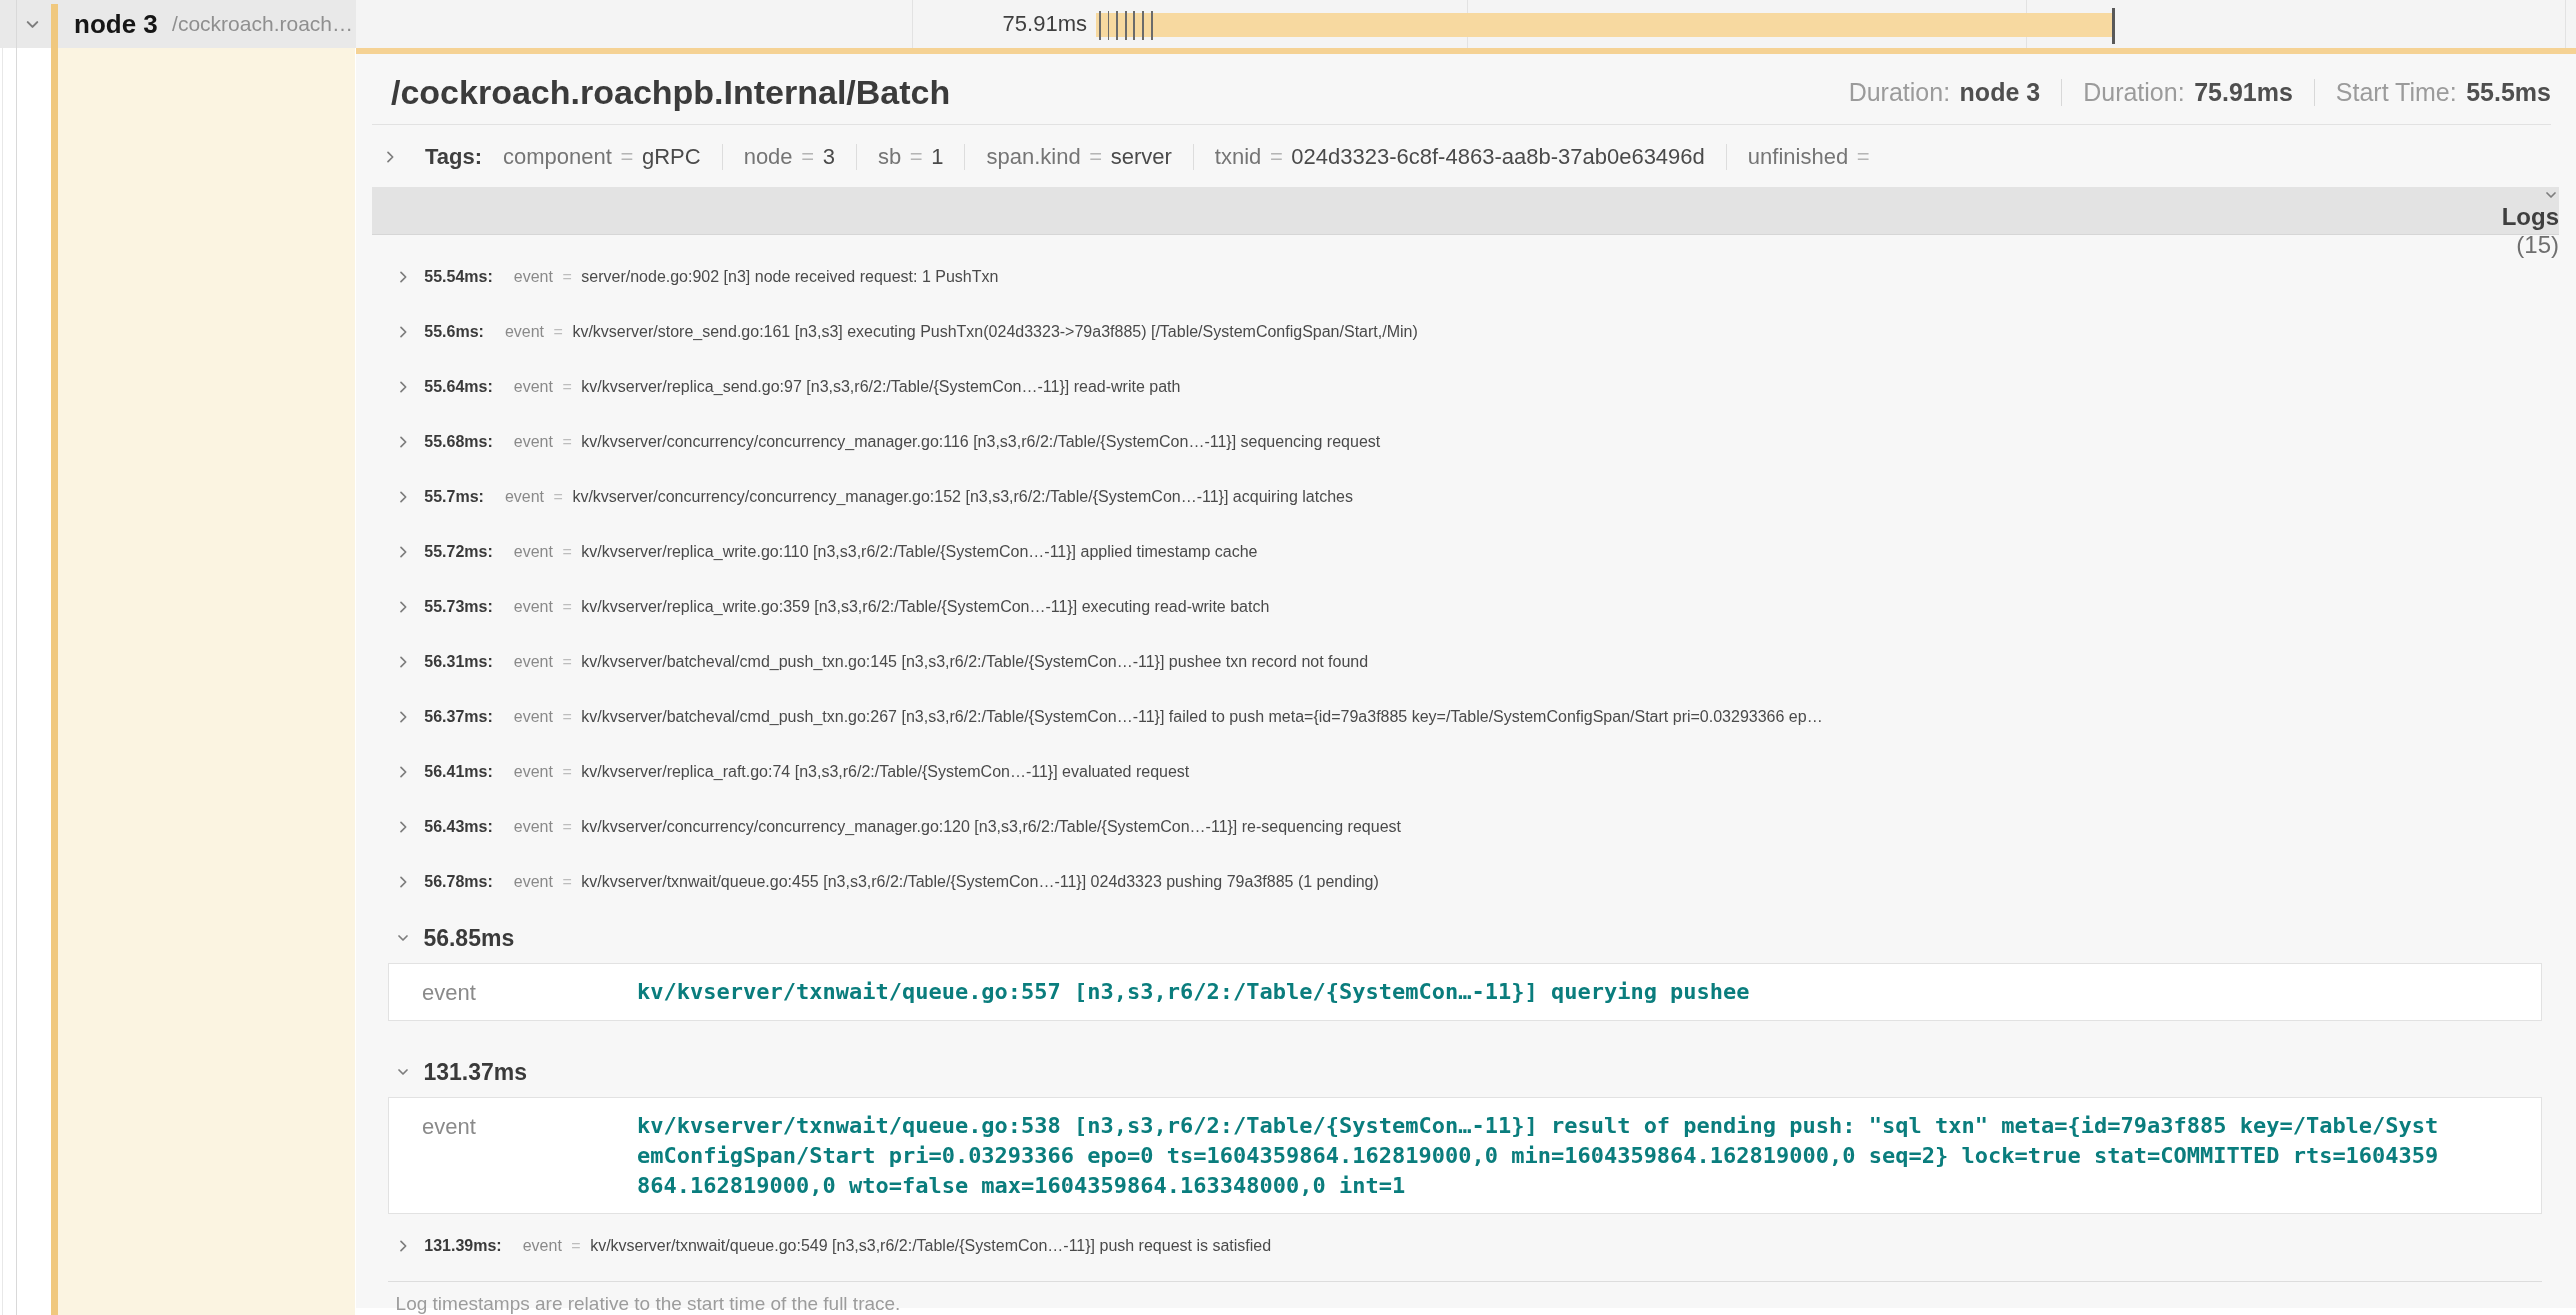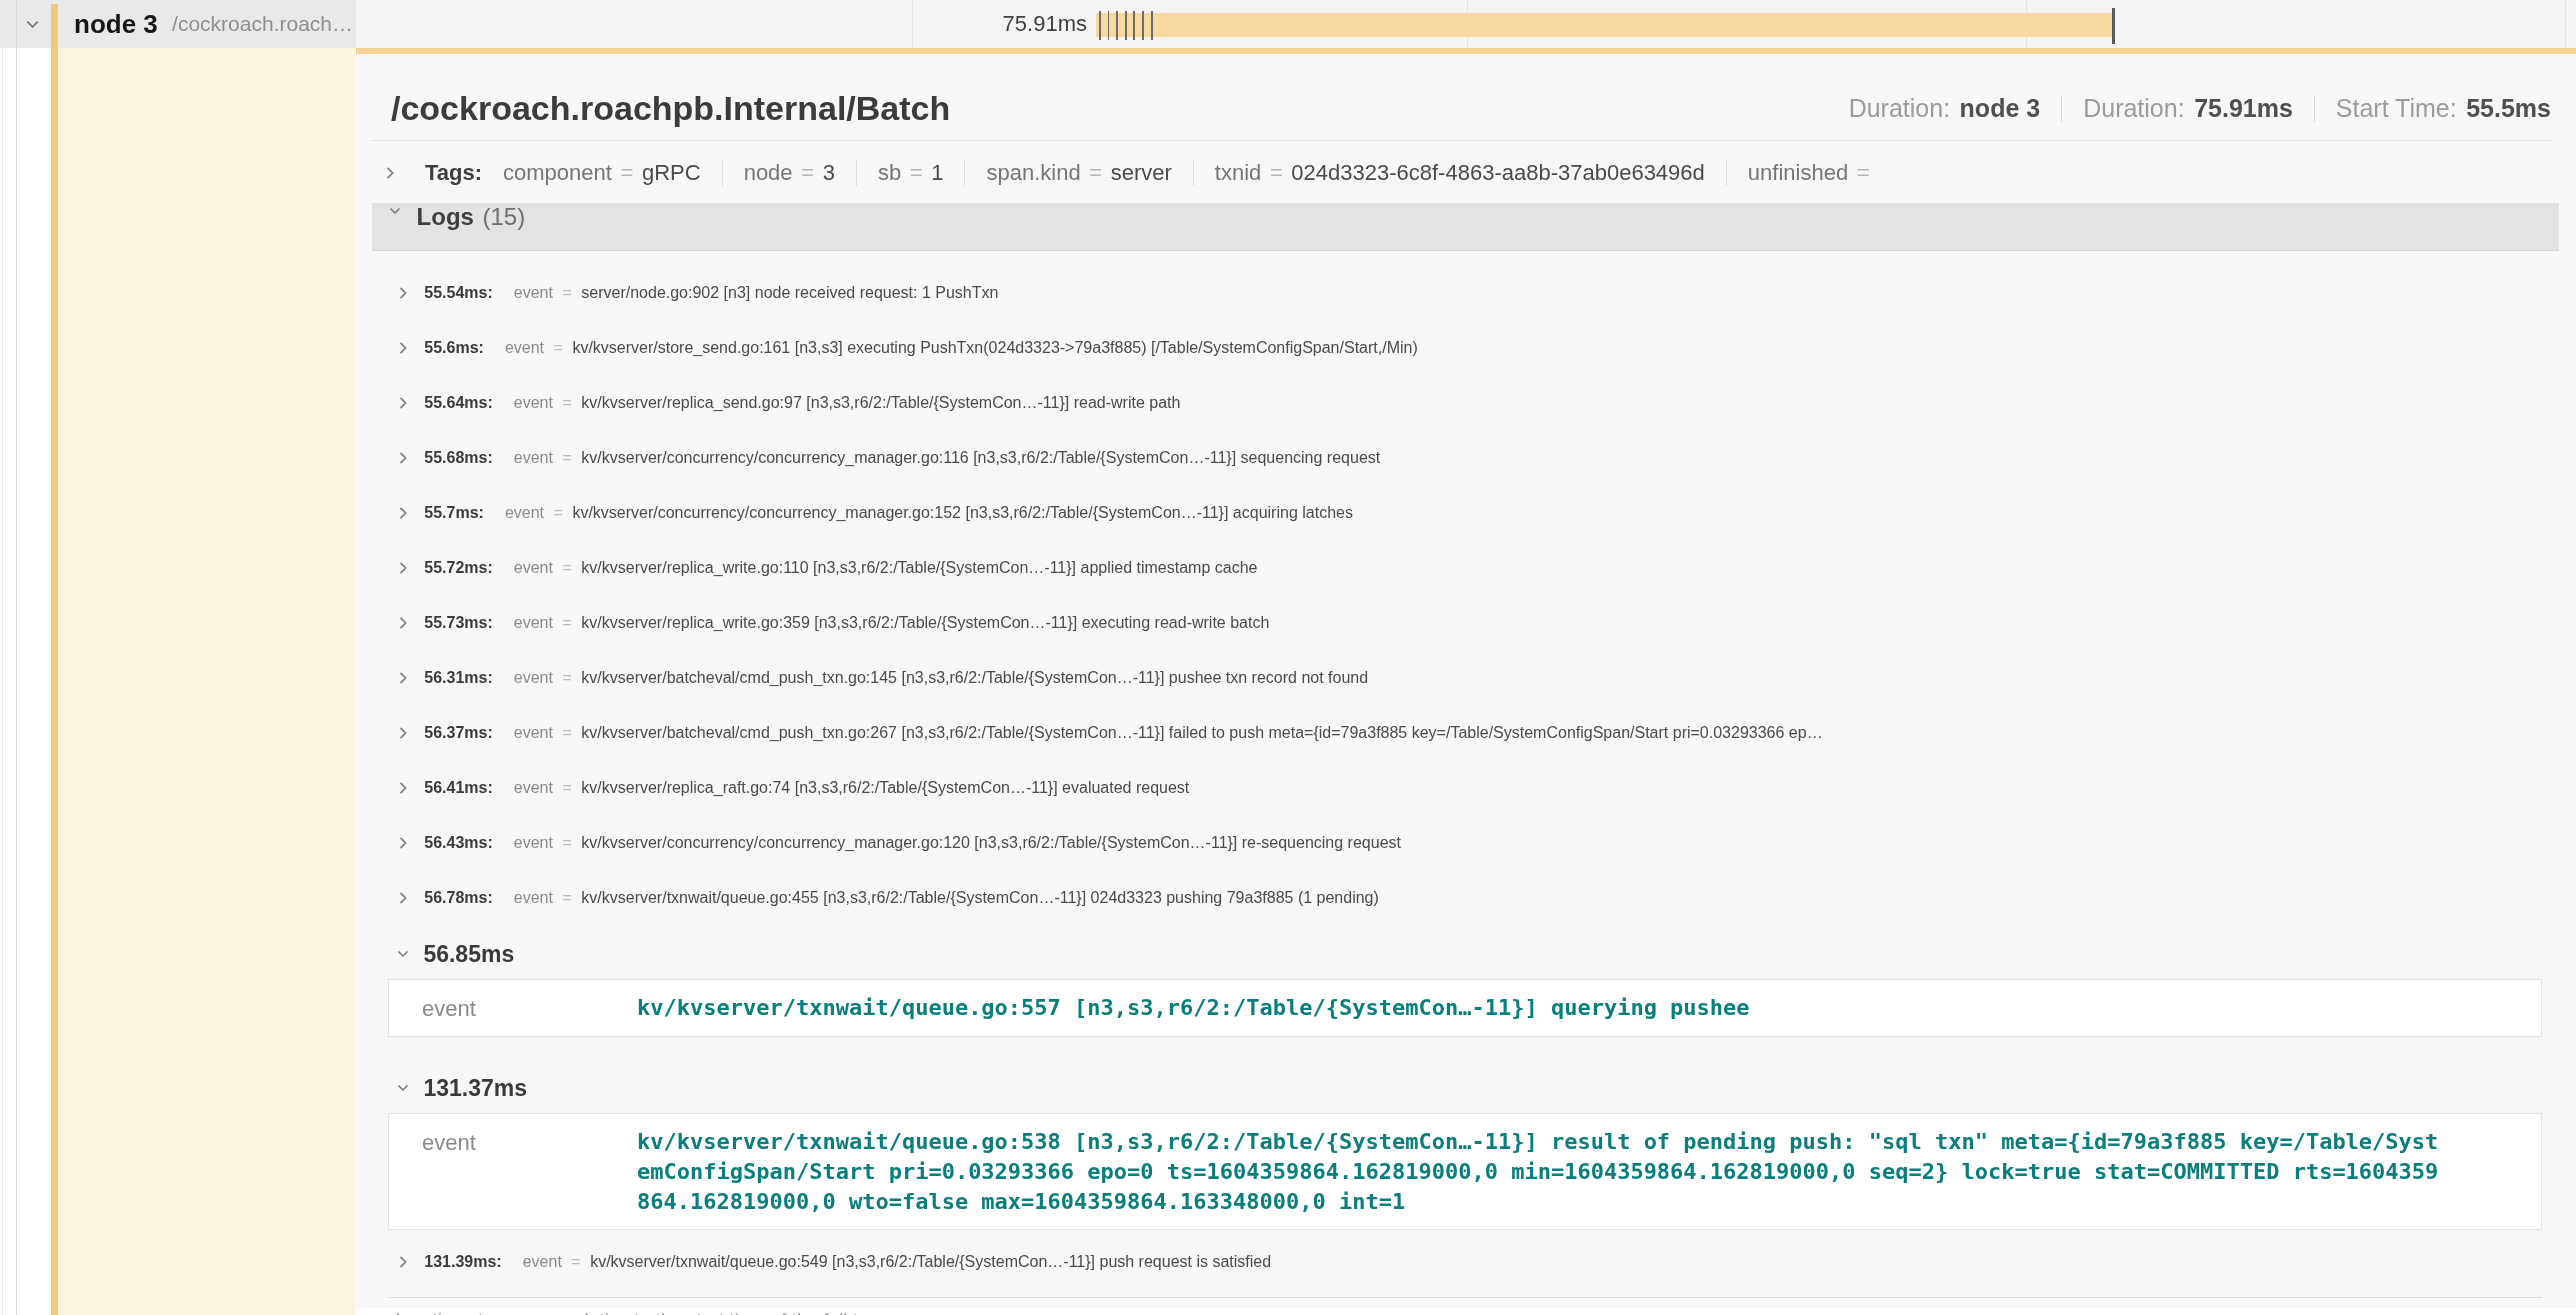--- a/index.html
+++ b/index.html
@@ -31,38 +31,38 @@
   
   .guide-a { position:absolute; left:1.9px;  top:48px; width:1px; height:1268px; background:#e8e8e8; }
   .guide-b { position:absolute; left:16px; top:0;    width:1px; height:1316px; background:#d9d9d9; }
   .span-color-strip { position:absolute; left:51px; top:3.8px; width:6.7px; height:1312px; background:#f0c87e; z-index:5; }
   .cream-col { position:absolute; left:58px; top:48px; width:297px; height:1268px; background:#fbf4e1; }
   
   .panel {
     position:absolute; left:356px; top:48px; width:2220px; height:1260px;
     background:#f7f7f7; border-top:6.7px solid #f5d294;
   }
-  .panel-head { display:flex; justify-content:space-between; align-items:center; padding:17px 25px 0 35px;margin-top:16px; }
+  .panel-head { display:flex; justify-content:space-between; align-items:center; padding:17px 25px 0 35px; }
   .title { font-size:34px; font-weight:bold; color:#3b3b3b; line-height:42px; }
   .meta  { font-size:25px; color:#9b9b9b; white-space:nowrap; display:flex; align-items:center; }
   .meta b { color:#4f4f4f; margin-left:9.5px; }
   .meta-sep { display:inline-block; width:1px; height:27px; background:#d8d8d8; margin:0 21px; }
   .head-divider { margin:11.4px 25px 0 16px; border-bottom:1px solid #e2e2e2; }
   
   .tags-row { display:flex; align-items:center; padding:19px 0 0 26px; font-size:22px; cursor:pointer; }
   .tags-label { font-weight:bold; color:#3f3f3f; margin-left:27px; }
   .tag { padding:0 21px; border-right:1px solid #dddddd; white-space:nowrap; display:flex; align-items:center; }
   .tag:last-child { border-right:none; }
   .tag .k { color:#757575; }
   .tag .eq { color:#b5b5b5; margin:0 8.6px; }
   .tag .v { color:#4a4a4a; }
   
   .logs-band {
     margin:17px 17px 0 16px; height:48px; background:#e3e3e3; border-bottom:1px solid #d6d6d6;
-    display:flex; align-items:flex-start; padding-left:15.3px; cursor:pointer;
+    display:flex; align-items:flex-end; padding-left:15.3px; cursor:pointer;flex-direction:column;
   }
   .logs-title { font-size:24px; font-weight:bold; color:#3f3f3f; margin-left:13.3px; }
   .logs-count { font-size:24px; color:#6f6f6f; margin-left:8.6px; }
   .log-list { padding:14.3px 17px 0 16px; }
   .log-row { height:55px; display:flex; align-items:center; font-size:16px; padding-left:23px; white-space:nowrap; overflow:hidden; cursor:pointer;text-align:center; }
   .log-row .ts { font-weight:bold; color:#3a3a3a; margin-left:13.3px; }
   .log-row .k  { color:#8a8a8a; margin-left:21px; }
   .log-row .eq { color:#bdbdbd; margin:0 9.5px; }
   .log-row .v  { color:#4a4a4a; }
   .exp-header { height:42px; display:flex; align-items:center; padding-left:23px; margin-top:7.6px; cursor:pointer;text-align:right; }

